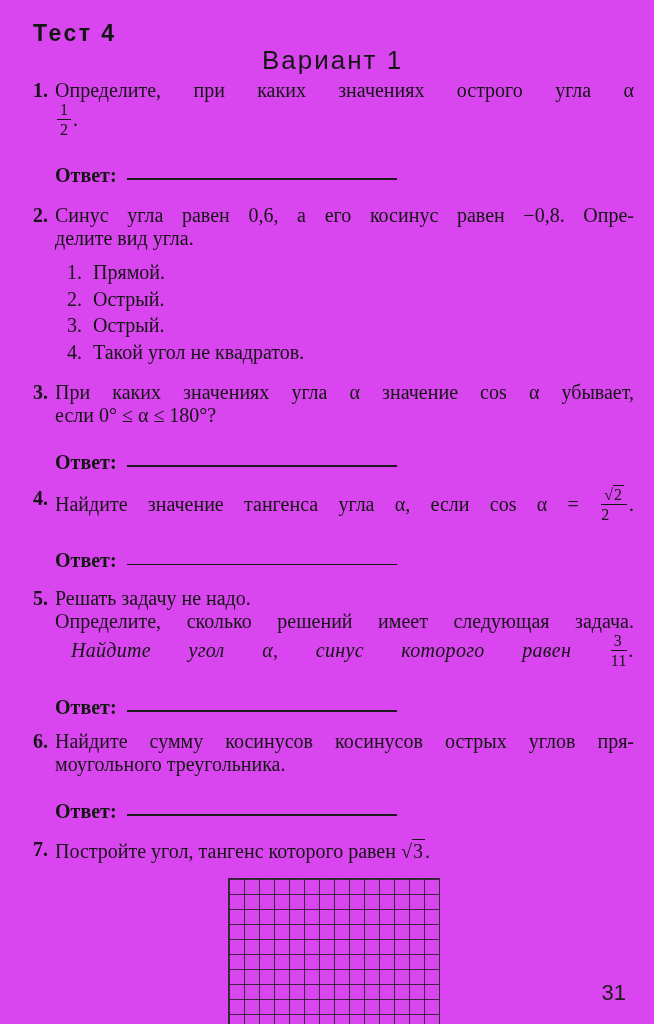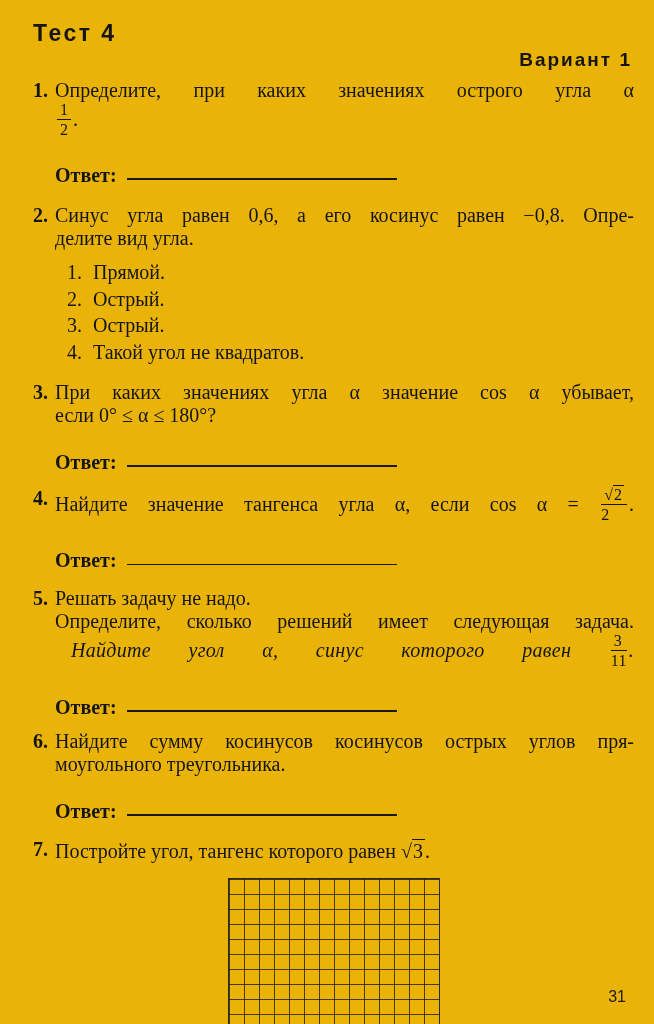--- a/index.html
+++ b/index.html
@@ -1,45 +1,45 @@
 <!DOCTYPE html>
 <html><head>
 <meta charset="utf-8">
 <style>
   html, body { margin: 0; padding: 0; background: #e8e8e8; }
   .page {
     position: relative;
     width: 654px;
     height: 1024px;
     margin: 0 auto;
-    background: #eab308;
+    background: #d946ef;
     font-family: "Liberation Serif", "DejaVu Serif", serif;
     font-size: 20px;
     color: #151515;
     overflow: hidden;
   }
   .content {
     position: absolute;
     left: 33px;
     top: 20px;
     width: 601px;
   }
   .test-title {
     font-family: "Liberation Sans", "DejaVu Sans", sans-serif;
     font-weight: bold;
     font-size: 23px;
     letter-spacing: 2.5px;
     line-height: 26px;
   }
   .variant {
     font-family: "Liberation Sans", "DejaVu Sans", sans-serif;
-    font-weight: bold;
-    font-size: 19px;
+    font-weight: normal;
+    font-size: 26px;
     letter-spacing: 2px;
-    text-align: right;
+    text-align: center;
     line-height: 22px;
     margin: 3px 2px 6px 0;
   }
   .q { display: flex; align-items: flex-start; }
   .q1 { margin-top: 8px; }
   .q2 { margin-top: 16px; }
   .q3 { margin-top: 16px; }
   .q4 { margin-top: 12px; }
   .q5 { margin-top: 14px; }
   .q6 { margin-top: 10px; }
@@ -99,21 +99,21 @@
     background-image:
       linear-gradient(to right, rgba(25,25,25,0.78) 1px, transparent 1px),
       linear-gradient(to bottom, rgba(25,25,25,0.78) 1px, transparent 1px);
     background-size: 15px 15px;
   }
   .pagenum {
     position: absolute;
     right: 28px;
     bottom: 18px;
     font-family: "Liberation Sans", "DejaVu Sans", sans-serif;
-    font-size: 16px;
+    font-size: 22px;
     color: #1c1c1c;
   }
 </style>
 </head>
 <body>
 
 <div class="page">
   <div class="content">
 
     <div class="test-title">Тест 4</div>

